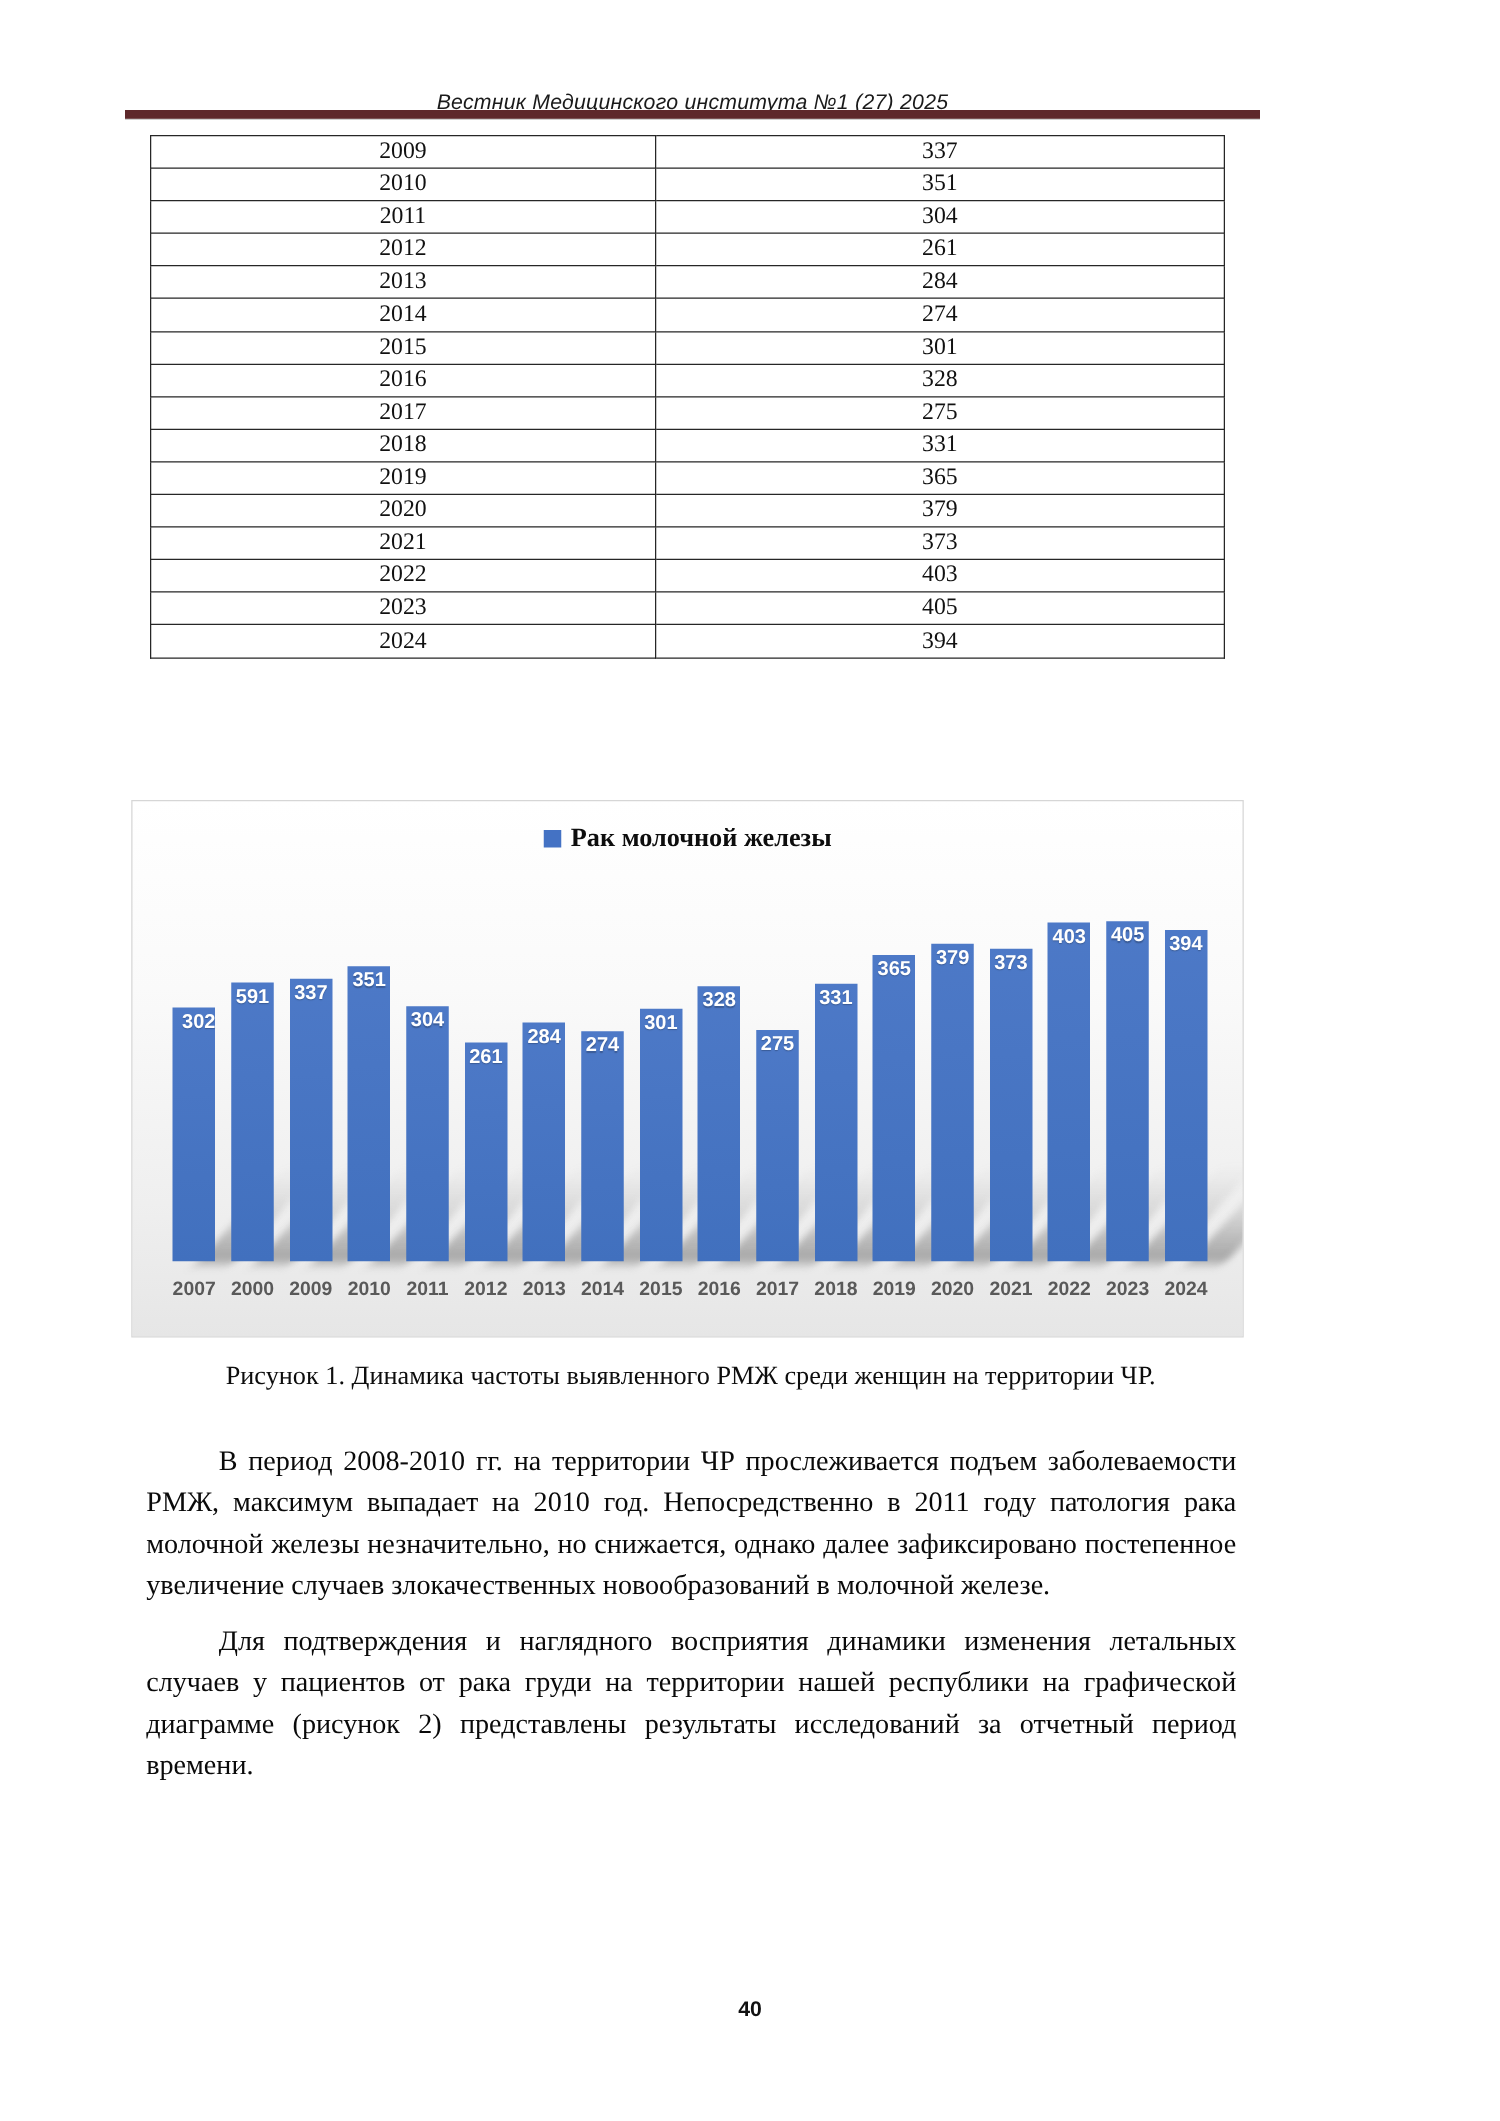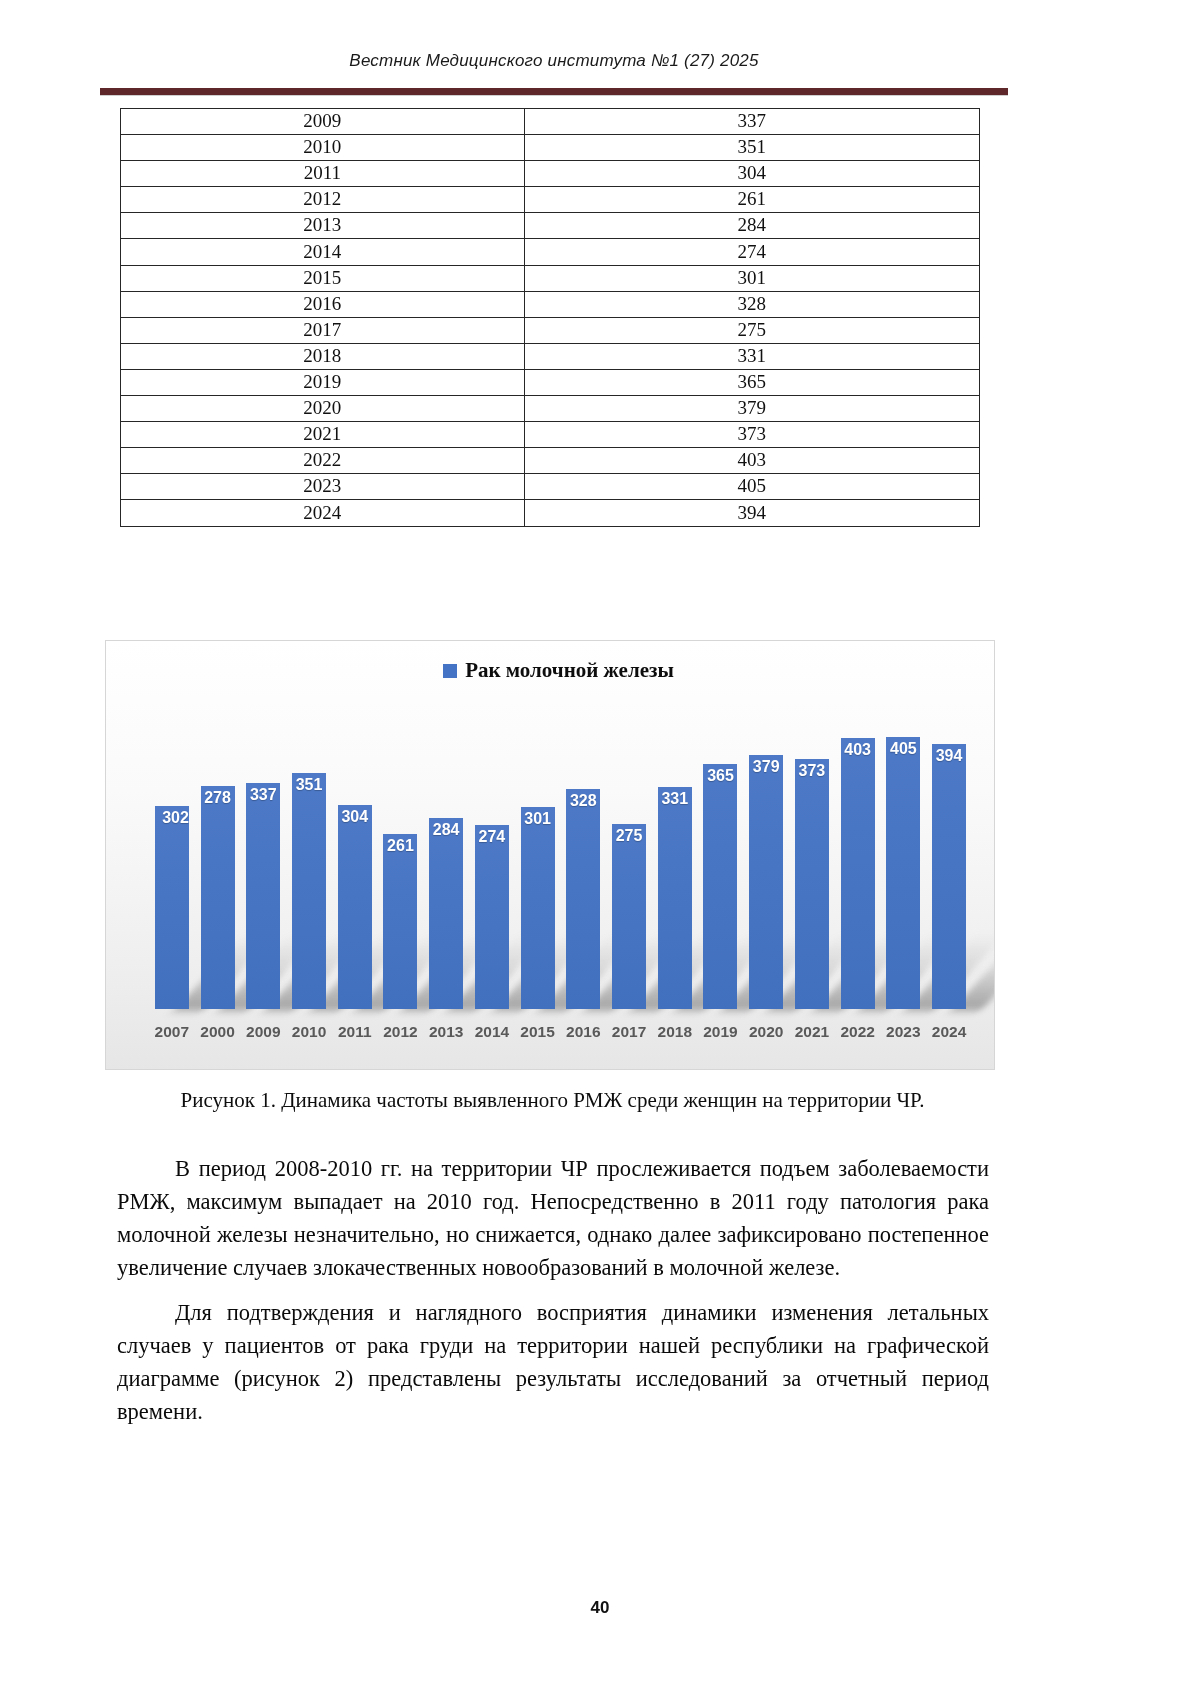--- a/index.html
+++ b/index.html
@@ -4,21 +4,21 @@
 <style>
   html,body{margin:0;padding:0;}
   body{
     width:1200px;height:1697px;position:relative;background:#ffffff;
     font-family:"Liberation Serif", serif;color:#111;
   }
   .page{position:absolute;inset:0;}
 
   
   .journal-header{
-    position:absolute;left:100px;top:51px;width:908px;text-align:center;
+    position:absolute;left:100px;top:72px;width:908px;text-align:center;
     font-family:"Liberation Sans", sans-serif;font-style:italic;
     font-size:17px;color:#1a1a1a;letter-spacing:.2px;
   }
   .header-rule{
     position:absolute;left:100px;top:88px;width:908px;height:7px;
     border-bottom:1px solid #cfcfcf;
   }
 
   
   .data-table{
@@ -32,21 +32,20 @@
   }
   .data-table col.c1{width:47%;}
   .data-table col.c2{width:53%;}
 
   
   .figure-box{
     position:absolute;left:105px;top:640px;width:890px;height:430px;
     border:1px solid #d6d6d6;box-sizing:border-box;
     background:linear-gradient(180deg,#ffffff 0%,#fafafa 35%,#efefef 75%,#e6e6e6 100%);
     overflow:hidden;
-    padding-left:17px;
   }
   .legend{
     margin-top:17px;display:flex;justify-content:center;align-items:center;gap:8px;
   }
   .legend-swatch{width:14px;height:14px;background:#4472c4;display:inline-block;}
   .legend-label{
     font-family:"Liberation Serif", serif;font-weight:bold;font-size:21px;color:#0d0d0d;
   }
   .plot{
     position:relative;z-index:0;
@@ -181,21 +180,21 @@
       <span class="legend-label">Рак молочной железы</span>
     </div>
     <div class="plot">
         <div class="cell">
           <div class="bar" style="height: 203px; justify-content: flex-end;">
             <span class="bar-value" style="color: rgb(255, 255, 255);">302</span>
           </div>
         </div>
         <div class="cell">
           <div class="bar" style="height: 223px;">
-            <span class="bar-value" style="color: rgb(255, 255, 255);">278</span>
+            <span class="bar-value" style="color: rgb(255, 255, 255);">591</span>
           </div>
         </div>
         <div class="cell">
           <div class="bar" style="height: 226px;">
             <span class="bar-value" style="color: rgb(255, 255, 255);">337</span>
           </div>
         </div>
         <div class="cell">
           <div class="bar" style="height: 236px;">
             <span class="bar-value" style="color: rgb(255, 255, 255);">351</span>

